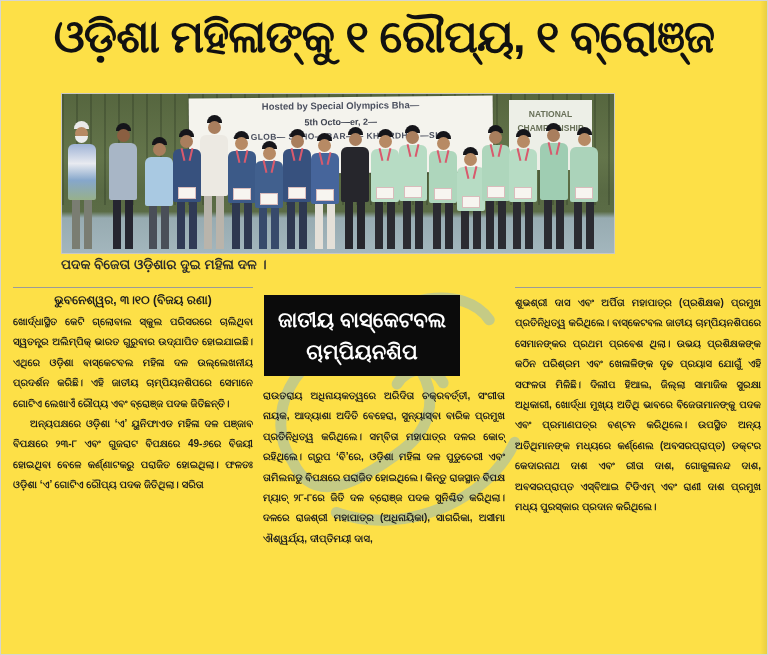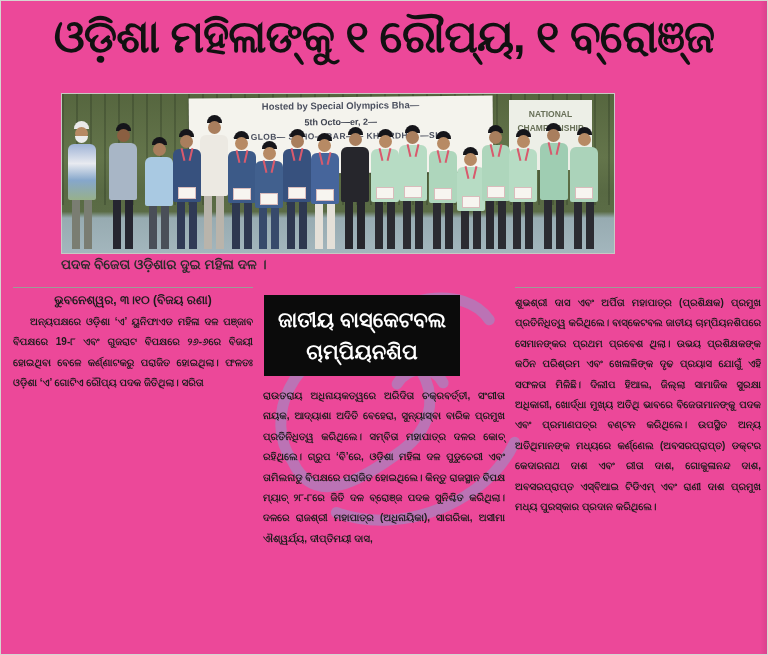--- a/index.html
+++ b/index.html
@@ -1,18 +1,18 @@
 <!DOCTYPE html>
 <html><head>
 <meta charset="utf-8">
 <style>
   html,body{margin:0;padding:0;background:#e9e8e4;}
   .page{
     position:relative;width:768px;height:655px;margin:0 auto;
-    background:#ec4899;border:1px solid #d6d5d1;box-sizing:border-box;
+    background:#fde047;border:1px solid #d6d5d1;box-sizing:border-box;
     font-family:"Liberation Sans","DejaVu Sans",sans-serif;color:#1c1c1c;
     overflow:hidden;
   }
   .page::after{content:"";position:absolute;right:0;top:0;width:7px;height:100%;
     background:linear-gradient(90deg,rgba(0,0,0,0),rgba(0,0,0,.08));pointer-events:none;}
   
   .headline{
     position:absolute;top:10px;left:0;width:100%;text-align:center;
     font-size:45px;font-weight:800;letter-spacing:-1px;color:#111;
   }
@@ -247,21 +247,22 @@
           <div class="legs" style="background:linear-gradient(90deg,#2b2b31 0 40%,rgba(0,0,0,0) 40% 60%,#2b2b31 60% 100%)"></div>
         </div>
       </div>
   </div>
 
   <div class="caption">ପଦକ ବିଜେତା ଓଡ଼ିଶାର ଦୁଇ ମହିଳା ଦଳ ।</div>
 
   <div class="col" id="col1">
     <div class="rule"></div>
     <div class="dateline">ଭୁବନେଶ୍ୱର, ୩।୧୦ (ବିଜୟ ରଣା)</div>
-    <p class="body-text indent">ଅନ୍ୟପକ୍ଷରେ ଓଡ଼ିଶା ‘ଏ’ ୟୁନିଫାଏଡ ମହିଳା ଦଳ ପଞ୍ଜାବ ବିପକ୍ଷରେ 19-୮ ଏବଂ ଗୁଜରାଟ ବିପକ୍ଷରେ ୨୬-୬ରେ ବିଜୟୀ ହୋଇଥିବା ବେଳେ କର୍ଣ୍ଣାଟକରୁ ପରାଜିତ ହୋଇଥିଲା। ଫଳତଃ ଓଡ଼ିଶା ‘ଏ’ ଗୋଟିଏ ରୌପ୍ୟ ପଦକ ଜିତିଥିଲା। ସରିତା</p>
+    <p class="body-text">ଖୋର୍ଦ୍ଧାସ୍ଥିତ କେଟି ଗ୍ଲୋବାଲ ସ୍କୁଲ ପରିସରରେ ଚାଲିଥିବା ସ୍ୱତନ୍ତ୍ର ଅଲିମ୍ପିକ୍ ଭାରତ ଗୁରୁବାର ଉଦ୍‌ଯାପିତ ହୋଇଯାଇଛି। ଏଥିରେ ଓଡ଼ିଶା ବାସ୍କେଟବଲ ମହିଳା ଦଳ ଉଲ୍ଲେଖନୀୟ ପ୍ରଦର୍ଶନ କରିଛି। ଏହି ଜାତୀୟ ଚାମ୍ପିୟନଶିପରେ ସେମାନେ ଗୋଟିଏ ଲେଖାଏଁ ରୌପ୍ୟ ଏବଂ ବ୍ରୋଞ୍ଜ ପଦକ ଜିତିଛନ୍ତି।</p>
+    <p class="body-text indent">ଅନ୍ୟପକ୍ଷରେ ଓଡ଼ିଶା ‘ଏ’ ୟୁନିଫାଏଡ ମହିଳା ଦଳ ପଞ୍ଜାବ ବିପକ୍ଷରେ ୨୩-୮ ଏବଂ ଗୁଜରାଟ ବିପକ୍ଷରେ 49-୬ରେ ବିଜୟୀ ହୋଇଥିବା ବେଳେ କର୍ଣ୍ଣାଟକରୁ ପରାଜିତ ହୋଇଥିଲା। ଫଳତଃ ଓଡ଼ିଶା ‘ଏ’ ଗୋଟିଏ ରୌପ୍ୟ ପଦକ ଜିତିଥିଲା। ସରିତା</p>
   </div>
 
   <div class="col" id="col2">
     <div class="black-box">
       <span>ଜାତୀୟ ବାସ୍କେଟବଲ</span>
       <span>ଚାମ୍ପିୟନଶିପ</span>
     </div>
     <p class="body-text">ରାଉତରାୟ ଅଧିନାୟକତ୍ୱରେ ଅରିଦିତା ଚକ୍ରବର୍ତ୍ତୀ, ସଂଗୀତା ନାୟକ, ଆଦ୍ୟାଶା ଅଦିତି ବେହେରା, ସୁନ୍ୟାସ୍ବା ବାରିକ ପ୍ରମୁଖ ପ୍ରତିନିଧିତ୍ୱ କରିଥିଲେ। ସମ୍ବିତା ମହାପାତ୍ର ଦଳର କୋଚ୍ ରହିଥିଲେ। ଗ୍ରୁପ ‘ବି’ରେ, ଓଡ଼ିଶା ମହିଳା ଦଳ ପୁଡୁଚେରୀ ଏବଂ ତାମିଲନାଡୁ ବିପକ୍ଷରେ ପରାଜିତ ହୋଇଥିଲେ। କିନ୍ତୁ ରାଜସ୍ଥାନ ବିପକ୍ଷ ମ୍ୟାଚ୍ ୨୮-୮ରେ ଜିତି ଦଳ ବ୍ରୋଞ୍ଜ ପଦକ ସୁନିଶ୍ଚିତ କରିଥିଲା। ଦଳରେ ରାଜଶ୍ରୀ ମହାପାତ୍ର (ଅଧିନାୟିକା), ସାଗରିକା, ଅସୀମା ଐଶ୍ୱର୍ଯ୍ୟ, ଦୀପ୍ତିମୟୀ ଦାସ,</p>
   </div>
 

